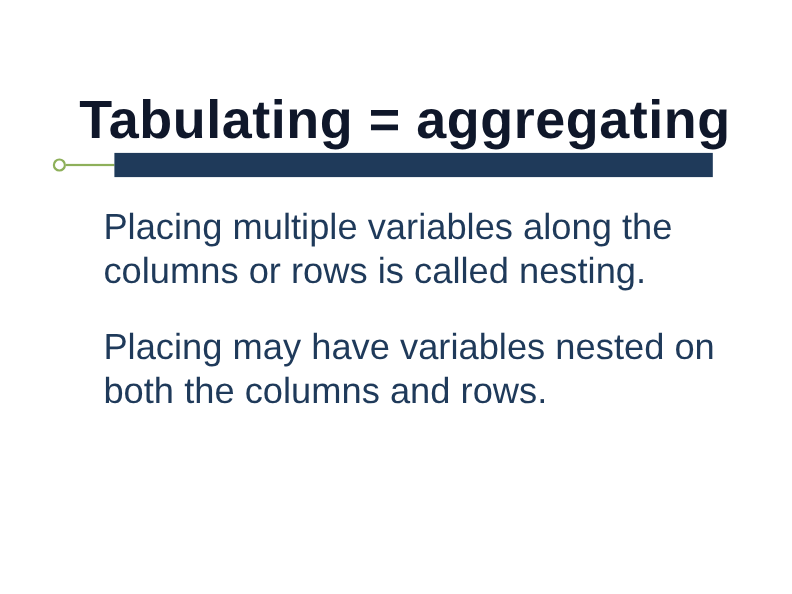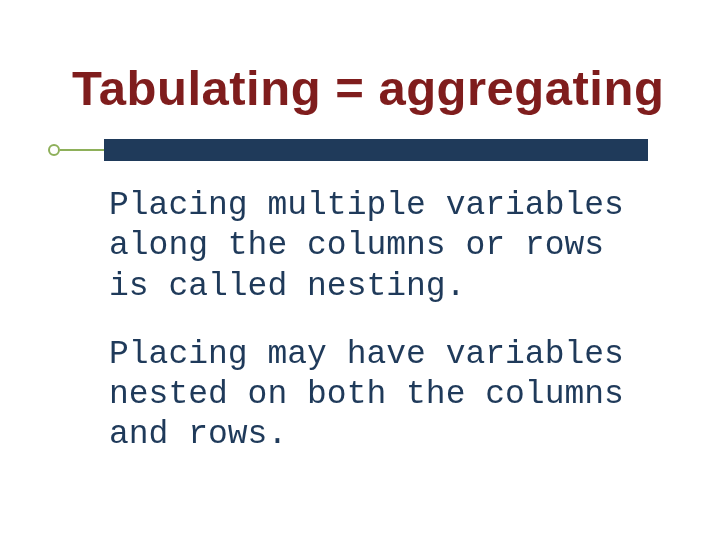--- a/index.html
+++ b/index.html
@@ -12,25 +12,25 @@
     overflow: hidden;
   }
   .slide {
     position: relative;
     width: 720px;
     height: 540px;
     box-sizing: border-box;
   }
   .title {
     position: absolute;
-    top: 60px;
+    top: 81px;
     left: 72px;
     font-size: 49px;
     font-weight: bold;
-    color: #7f1d1d;
+    color: #0f172a;
     letter-spacing: 0.5px;
   }
   .underline-group {
     position: absolute;
     top: 136px;
     left: 48px;
     width: 600px;
     height: 26px;
   }
   .bullet-dot {
@@ -63,22 +63,21 @@
   .body {
     position: absolute;
     top: 186px;
     left: 94px;
     right: 60px;
     font-size: 33px;
     line-height: 1.22;
     color: #1f3a5a;
   }
   .para {
-    margin: 0 0 28px 15px;
-    font-family: Liberation Mono, monospace;
+    margin: 0 0 28px 0;
   }
 </style>
 </head>
 <body>
 
 <div class="slide">
 
   <div class="title">Tabulating = aggregating</div>
 
   <div class="underline-group">

